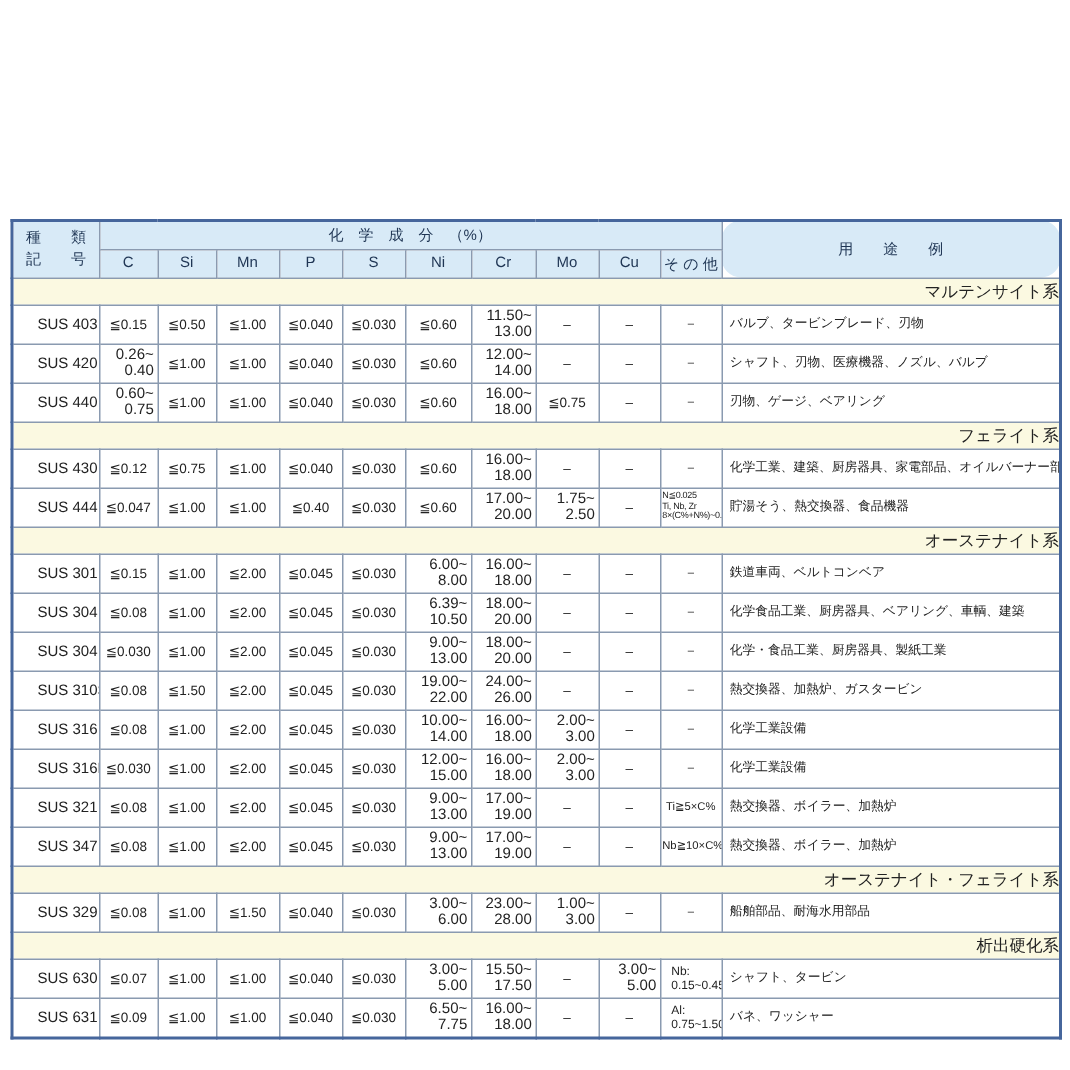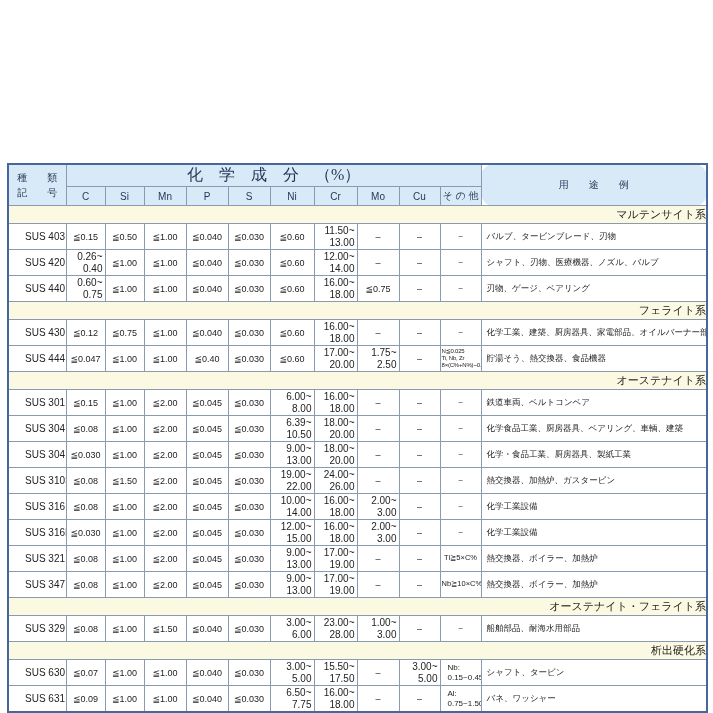--- a/index.html
+++ b/index.html
@@ -6,35 +6,35 @@
   .page{
     position:relative;width:713px;height:713px;background:#ffffff;overflow:hidden;
     font-family:"Liberation Sans","DejaVu Sans",sans-serif;color:#222;
   }
   .title-bar{
     position:absolute;left:7px;top:118px;width:699px;height:24px;
     background:#0052a9;color:#ffffff;font-weight:bold;font-size:14.5px;
     display:flex;align-items:center;justify-content:center;letter-spacing:0.2px;
     box-sizing:border-box;
   }
-  .table-wrap{position:absolute;left:7px;top:146px;width:699px;margin-top:17px;}
+  .table-wrap{position:absolute;left:7px;top:146px;width:699px;}
   table.steel{
     border-collapse:collapse;table-layout:fixed;width:699px;
     border:2px solid #46669c;
   }
   table.steel th,table.steel td{
     border:1px solid #8a9ab0;box-sizing:border-box;overflow:hidden;
   }
   thead th{
     background:#d8eaf7;color:#1f3554;font-weight:normal;
     font-size:10px;height:19px;padding:0;text-align:center;vertical-align:middle;
     border:1px solid #6e84a6;
   }
   th.kind-cell div{line-height:1.55;}
-  th.chem-group{font-size:16px;font-family:Liberation Serif, serif;}
+  th.chem-group{font-size:10px;}
   th.usage-head{font-size:10px;border-radius:13px;}
   tr.section-row td{
     background:#fbf9e1;height:18px;font-size:11px;text-align:right;
     padding:0 0 0 5px;color:#222;vertical-align:middle;
   }
   tr.data-row td{height:20px;vertical-align:middle;background:#ffffff;}
   td.code-cell{
     background:#c9e4f4;text-align:left;padding-left:16px;font-size:10px;
     white-space:nowrap;
   }

